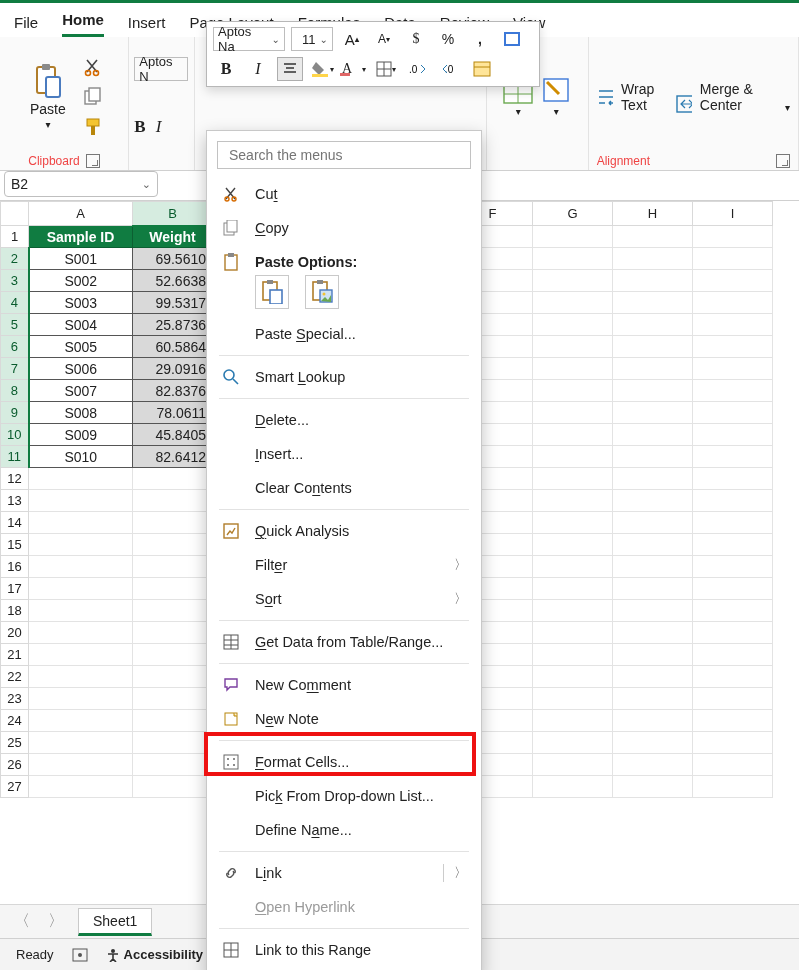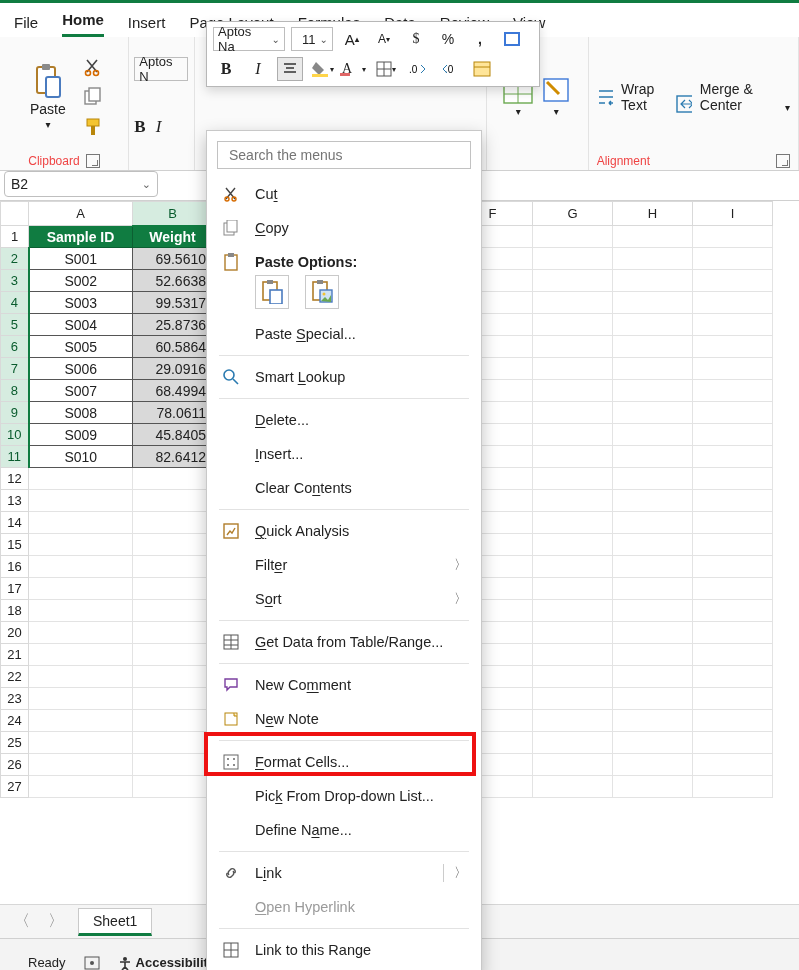--- a/index.html
+++ b/index.html
@@ -63,21 +63,21 @@
   .paste-opt { width:34px; height:34px; border:1px solid #c9c9c9; display:flex; align-items:center; justify-content:center; }
   .u { text-decoration:underline; text-decoration-thickness:1px; text-underline-offset:2px; }
   .highlight-box { position:absolute; border:4px solid #e11; left:204px; top:729px; width:272px; height:44px; pointer-events:none; z-index:6; }
 
   
   .tabs-bar { position:absolute; left:0; right:0; bottom:32px; height:34px; border-top:1px solid #d7d7d7; display:flex; align-items:center; gap:10px; padding:0 10px; background:#f5f5f5; }
   .nav-arrow { color:#888; font-size:16px; padding:0 4px; }
   .sheet-tab { background:#fff; border:1px solid #c9c9c9; border-bottom:3px solid #107c41; padding:4px 14px; font-size:14px; }
 
   
-  .status { position:absolute; left:0; right:0; bottom:0; height:32px; background:#f3f3f3; border-top:1px solid #d0d0d0; display:flex; align-items:flex-end; gap:18px; padding:0 28px; font-size:13px; }
+  .status { position:absolute; left:0; right:0; bottom:0; height:32px; background:#f3f3f3; border-top:1px solid #d0d0d0; display:flex; align-items:center; gap:18px; padding:0 16px; font-size:13px; }
 </style>
 </head>
 <body>
 
 <div id="app">
 
   <div class="tab-row">
     <div class="ribbon-tab">File</div>
     <div class="ribbon-tab active">Home</div>
     <div class="ribbon-tab">Insert</div>
@@ -370,21 +370,21 @@
             <td class="cell"></td>
             <td class="cell"></td>
             <td class="cell"></td>
             <td class="cell"></td>
             <td class="cell"></td>
             <td class="cell"></td>
           </tr>
           <tr>
             <td class="rh sel">8</td>
             <td class="cell data-a">S007</td>
-            <td class="cell data-b">68.4994</td>
+            <td class="cell data-b">82.8376</td>
             <td class="cell"></td>
             <td class="cell"></td>
             <td class="cell"></td>
             <td class="cell"></td>
             <td class="cell"></td>
             <td class="cell"></td>
             <td class="cell"></td>
           </tr>
           <tr>
             <td class="rh sel">9</td>

